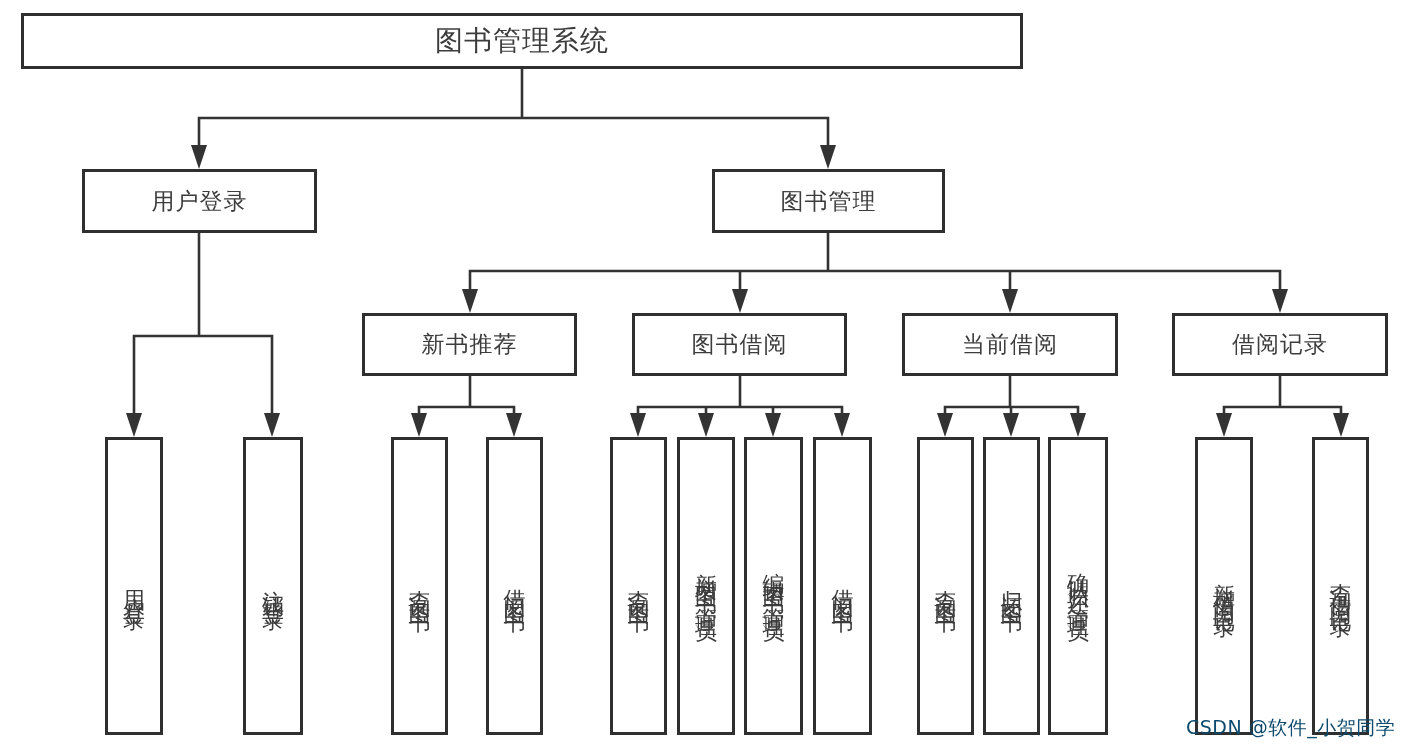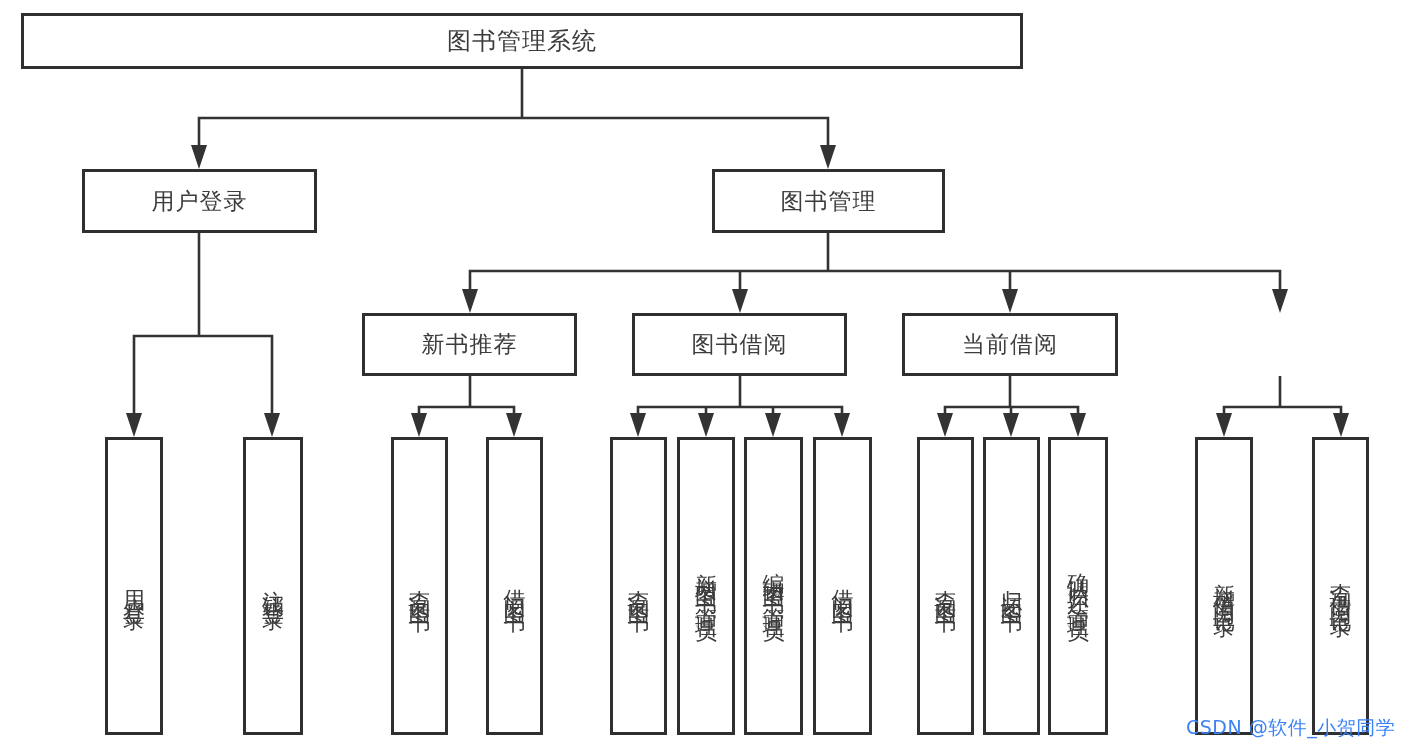--- a/index.html
+++ b/index.html
@@ -14,33 +14,33 @@
   .connectors{position:absolute;left:0;top:0;z-index:1;}
   .node{
     position:absolute;
     box-sizing:border-box;
     background:#ffffff;
     border:3px solid #2f2f2f;
     display:flex;align-items:center;justify-content:center;
     z-index:2;
   }
   .hlabel{font-size:23px;letter-spacing:1px;white-space:nowrap;color:#3c3c3c;}
-  .root-label{font-size:24px;text-align:right;}
+  .root-label{font-size:28px;text-align:right;}
   .vnode .vlabel{
     writing-mode:vertical-rl;
     text-orientation:mixed;
     font-size:22px;
     line-height:1;
     letter-spacing:7px;
     color:#3c3c3c;
     white-space:nowrap;
   }
   .watermark{
     position:absolute;left:1186px;top:715px;z-index:3;
-    font-size:19px;color:#3b82f6;letter-spacing:0.5px;white-space:nowrap;text-align:center;
+    font-size:19px;color:#0c4a6e;letter-spacing:0.5px;white-space:nowrap;text-align:center;
   }
   
   .n-root{left:21px;top:13px;width:1002px;height:56px;}
   .n-login{left:82px;top:169px;width:235px;height:64px;}
   .n-mgmt{left:712px;top:169px;width:233px;height:64px;}
   .n-g0{left:362px;top:313px;width:215px;height:63px;}
   .n-g1{left:632px;top:313px;width:215px;height:63px;}
   .n-g2{left:902px;top:313px;width:216px;height:63px;}
   .n-g3{left:1172px;top:313px;width:216px;height:63px;}
   .leaf{top:437px;height:298px;}
@@ -128,20 +128,23 @@
 
   <div class="node n-mgmt">
     <span class="hlabel">图书管理</span>
   </div>
   <div class="node n-g2">
     <span class="hlabel">当前借阅</span>
   </div>
   <div class="node n-g1">
     <span class="hlabel">图书借阅</span>
   </div>
+  <div class="node n-g3">
+    <span class="hlabel">借阅记录</span>
+  </div>
 
   <div class="node vnode leaf l-1a">
     <span class="vlabel">用户登录</span>
   </div>
   <div class="node vnode leaf l-1b">
     <span class="vlabel">注销登录</span>
   </div>
 
   <div class="node vnode leaf l-2a">
     <span class="vlabel">查询图书</span>

